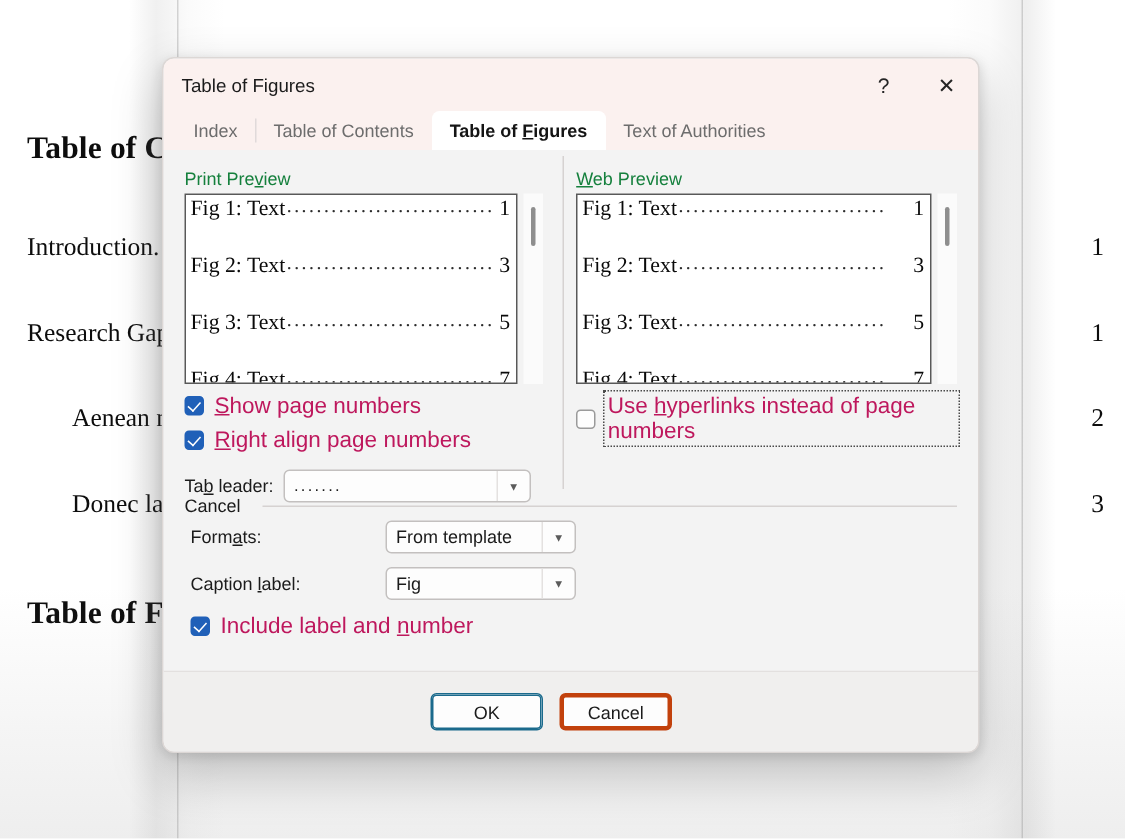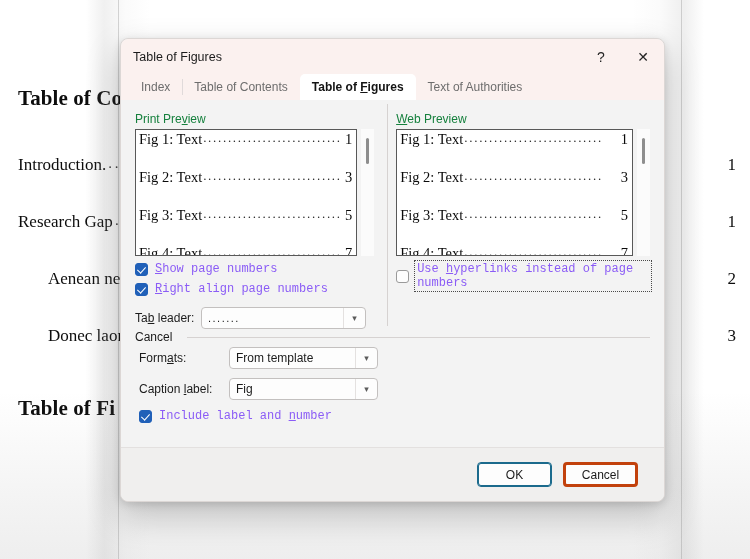--- a/index.html
+++ b/index.html
@@ -72,21 +72,21 @@
   #page-line-l, #page-line-r {
     position: absolute; top: 0; bottom: 0; width: 1px;
     background: rgba(120,120,120,.30);
   }
   #page-line-l { left: 118px; }
   #page-line-r { right: 68px; }
 
   
   #dialog {
     position: absolute;
-    left: 120px; top: 38px;
+    left: 108px; top: 38px;
     width: 545px; height: 464px;
     background: #f3f3f3;
     border-radius: 8px;
     border: 1px solid #dcd7d5;
     box-shadow: 0 14px 34px rgba(0,0,0,.22), 0 2px 8px rgba(0,0,0,.13);
     font-size: 12px;
     color: #1b1b1b;
     overflow: hidden;
   }
 
@@ -242,23 +242,22 @@
     content: "";
     position: absolute;
     left: 3px; top: 1px;
     width: 4px; height: 7px;
     border: solid #fff;
     border-width: 0 1.6px 1.6px 0;
     transform: rotate(42deg);
   }
   .cblabel {
     margin-left: 7px;
-    font-size: 12px;
-    color: #8b5cf6;
-    font-family: Liberation Mono, monospace;
+    font-size: 15px;
+    color: #be185d;
   }
   .cblabel.focused {
     outline: 1px dotted #4a4a4a;
     outline-offset: 1px;
     padding: 0 1px;
   }
 
   
   #tableader-row {
     display: flex;
@@ -317,21 +316,21 @@
     margin-top: -7px;
     margin-left: 52px;
   }
   .frow {
     display: flex;
     align-items: center;
     margin-top: 9px;
     padding-left: 4px;
   }
   .frow .flabel { width: 90px; font-size: 12px; }
-  #formats-combo, #caption-combo { width: 149px; }
+  #formats-combo, #caption-combo { width: 127px; margin-left: 40px; }
 
   
   .btn {
     height: 25px;
     min-width: 75px;
     background: #fdfdfd;
     border: 3px solid #c2410c;
     border-radius: 4px;
     font-size: 12px;
     color: #1b1b1b;
@@ -351,21 +350,21 @@
   #midbuttons .btn { width: 76px; }
 
   #footer {
     position: absolute;
     left: 0; right: 0; bottom: 0;
     height: 54px;
     background: #f0efee;
     border-top: 1px solid #e3e0df;
     display: flex;
     align-items: center;
-    justify-content: flex-end;
+    justify-content: center;
     gap: 11px;
     padding-right: 26px;
     border-radius: 0 0 7px 7px;
   }
   #footer .btn { width: 72px; }
 
   u { text-decoration: underline; text-underline-offset: 1px; }
 </style>
 </head>
 <body>

